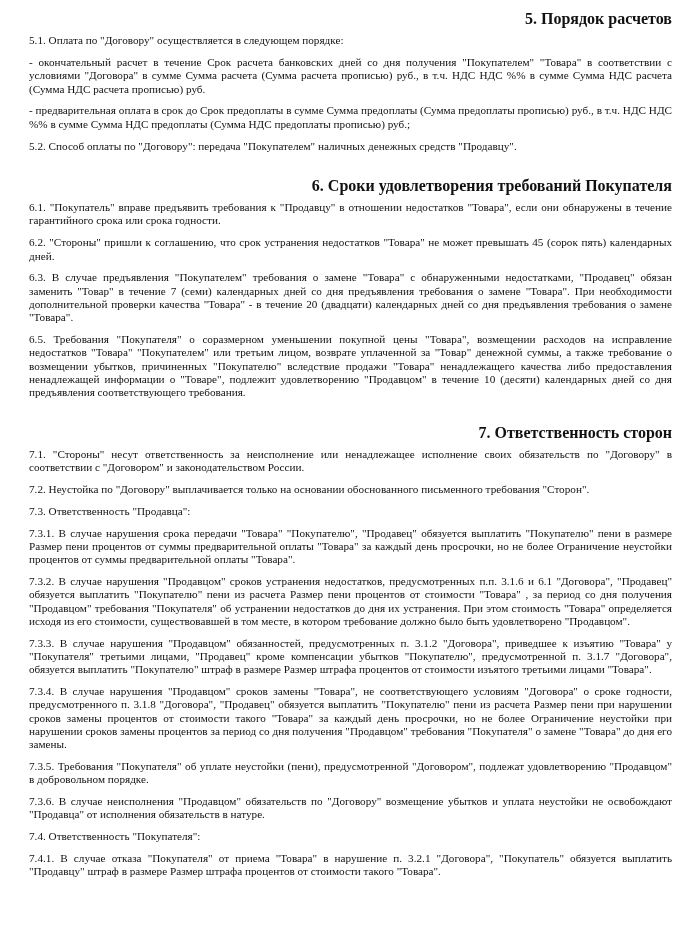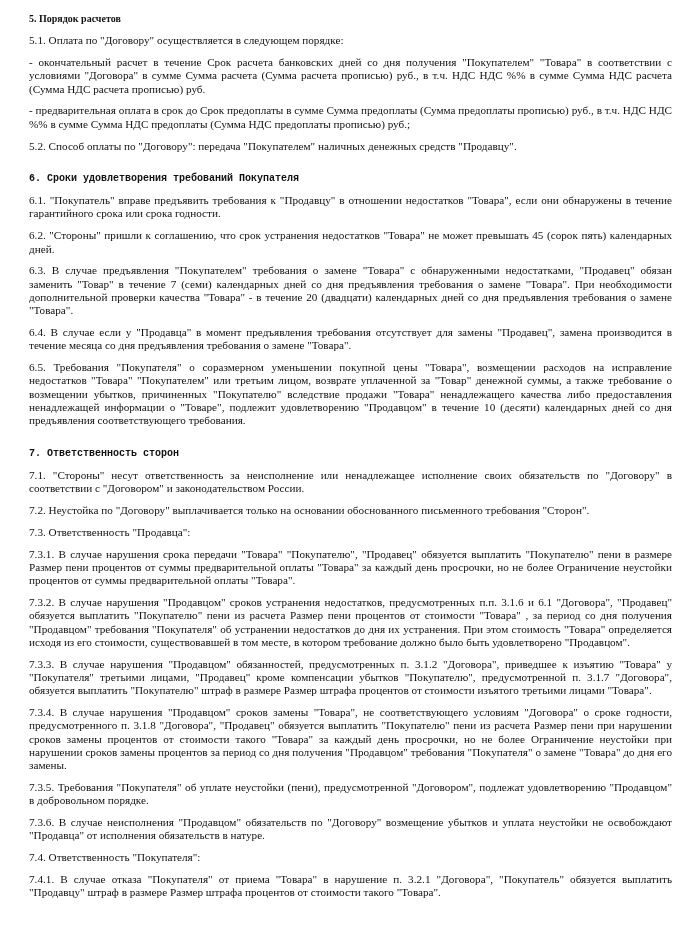--- a/index.html
+++ b/index.html
@@ -16,28 +16,27 @@
   }
   .page {
     box-sizing: border-box;
     width: 700px;
     height: 925px;
     padding: 12px 28px 0 29px;
     background: #ffffff;
   }
   .section-heading {
     font-weight: bold;
-    font-size: 10px;
+    font-size: 16px;
     line-height: 13.3px;
     margin: 0 0 9px 0;
-    text-align: left;
+    text-align: right;
   }
   .section-heading.spaced-above {
-    margin-top: 19px;
-    font-family: Liberation Mono, monospace;
+    margin-top: 26px;
   }
   .clause {
     font-size: 11.2px;
     line-height: 13.3px;
     margin: 0 0 8.5px 0;
     text-align: justify;
     text-justify: inter-word;
     hyphens: none;
   }
   .clause:last-child {
@@ -51,21 +50,20 @@
   <div id="sections-container">
       <div class="section-heading">5. Порядок расчетов</div>
       <p class="clause">5.1. Оплата по "Договору" осуществляется в следующем порядке:</p>
       <p class="clause">- окончательный расчет в течение Срок расчета банковских дней со дня получения "Покупателем" "Товара" в соответствии с условиями "Договора" в сумме Сумма расчета (Сумма расчета прописью) руб., в т.ч. НДС НДС %% в сумме Сумма НДС расчета (Сумма НДС расчета прописью) руб.</p>
       <p class="clause">- предварительная оплата в срок до Срок предоплаты в сумме Сумма предоплаты (Сумма предоплаты прописью) руб., в т.ч. НДС НДС %% в сумме Сумма НДС предоплаты (Сумма НДС предоплаты прописью) руб.;</p>
       <p class="clause">5.2. Способ оплаты по "Договору": передача "Покупателем" наличных денежных средств "Продавцу".</p>
       <div class="section-heading spaced-above">6. Сроки удовлетворения требований Покупателя</div>
       <p class="clause">6.1. "Покупатель" вправе предъявить требования к "Продавцу" в отношении недостатков "Товара", если они обнаружены в течение гарантийного срока или срока годности.</p>
       <p class="clause">6.2. "Стороны" пришли к соглашению, что срок устранения недостатков "Товара" не может превышать 45 (сорок пять) календарных дней.</p>
       <p class="clause">6.3. В случае предъявления "Покупателем" требования о замене "Товара" с обнаруженными недостатками, "Продавец" обязан заменить "Товар" в течение 7 (семи) календарных дней со дня предъявления требования о замене "Товара". При необходимости дополнительной проверки качества "Товара" - в течение 20 (двадцати) календарных дней со дня предъявления требования о замене "Товара".</p>
-      <p class="clause">6.4. В случае если у "Продавца" в момент предъявления требования отсутствует для замены "Продавец", замена производится в течение месяца со дня предъявления требования о замене "Товара".</p>
       <p class="clause">6.5. Требования "Покупателя" о соразмерном уменьшении покупной цены "Товара", возмещении расходов на исправление недостатков "Товара" "Покупателем" или третьим лицом, возврате уплаченной за "Товар" денежной суммы, а также требование о возмещении убытков, причиненных "Покупателю" вследствие продажи "Товара" ненадлежащего качества либо предоставления ненадлежащей информации о "Товаре", подлежит удовлетворению "Продавцом" в течение 10 (десяти) календарных дней со дня предъявления соответствующего требования.</p>
       <div class="section-heading spaced-above">7. Ответственность сторон</div>
       <p class="clause">7.1. "Стороны" несут ответственность за неисполнение или ненадлежащее исполнение своих обязательств по "Договору" в соответствии с "Договором" и законодательством России.</p>
       <p class="clause">7.2. Неустойка по "Договору" выплачивается только на основании обоснованного письменного требования "Сторон".</p>
       <p class="clause">7.3. Ответственность "Продавца":</p>
       <p class="clause">7.3.1. В случае нарушения срока передачи "Товара" "Покупателю", "Продавец" обязуется выплатить "Покупателю" пени в размере Размер пени процентов от суммы предварительной оплаты "Товара" за каждый день просрочки, но не более Ограничение неустойки процентов от суммы предварительной оплаты "Товара".</p>
       <p class="clause">7.3.2. В случае нарушения "Продавцом" сроков устранения недостатков, предусмотренных п.п. 3.1.6 и 6.1 "Договора", "Продавец" обязуется выплатить "Покупателю" пени из расчета Размер пени процентов от стоимости "Товара" , за период со дня получения "Продавцом" требования "Покупателя" об устранении недостатков до дня их устранения. При этом стоимость "Товара" определяется исходя из его стоимости, существовавшей в том месте, в котором требование должно было быть удовлетворено "Продавцом".</p>
       <p class="clause">7.3.3. В случае нарушения "Продавцом" обязанностей, предусмотренных п. 3.1.2 "Договора", приведшее к изъятию "Товара" у "Покупателя" третьими лицами, "Продавец" кроме компенсации убытков "Покупателю", предусмотренной п. 3.1.7 "Договора", обязуется выплатить "Покупателю" штраф в размере Размер штрафа процентов от стоимости изъятого третьими лицами "Товара".</p>
       <p class="clause">7.3.4. В случае нарушения "Продавцом" сроков замены "Товара", не соответствующего условиям "Договора" о сроке годности, предусмотренного п. 3.1.8 "Договора", "Продавец" обязуется выплатить "Покупателю" пени из расчета Размер пени при нарушении сроков замены процентов от стоимости такого "Товара" за каждый день просрочки, но не более Ограничение неустойки при нарушении сроков замены процентов за период со дня получения "Продавцом" требования "Покупателя" о замене "Товара" до дня его замены.</p>
       <p class="clause">7.3.5. Требования "Покупателя" об уплате неустойки (пени), предусмотренной "Договором", подлежат удовлетворению "Продавцом" в добровольном порядке.</p>

